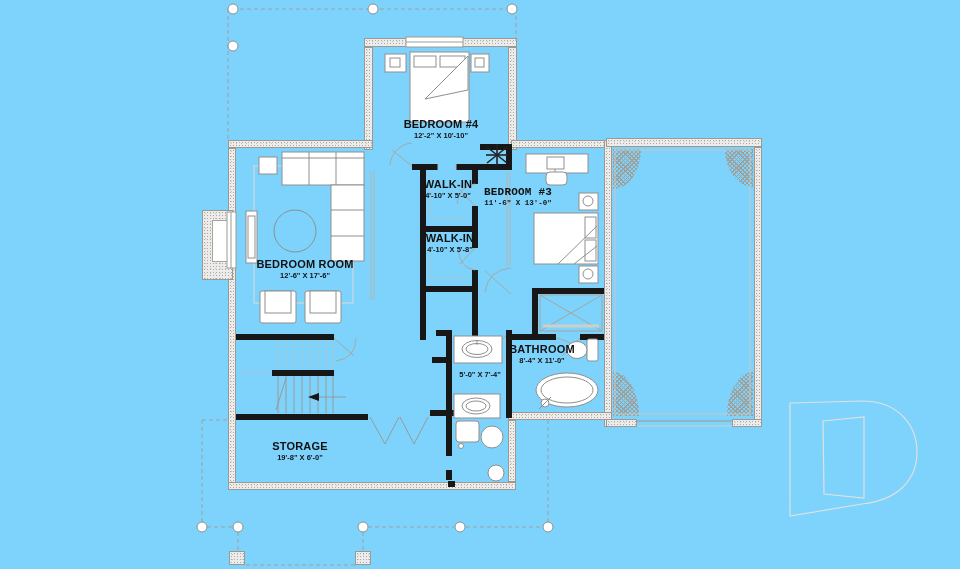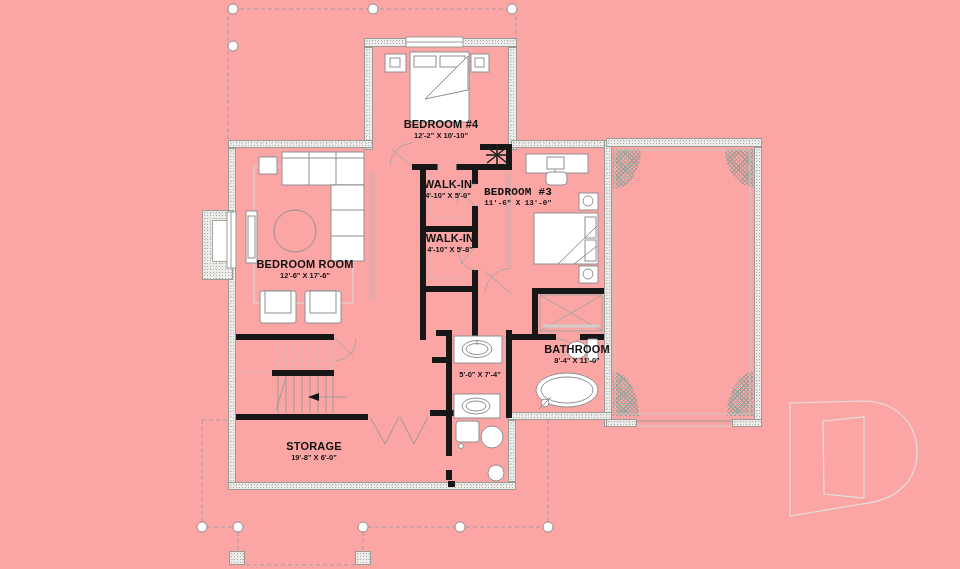--- a/index.html
+++ b/index.html
@@ -1,16 +1,16 @@
 <!DOCTYPE html>
 <html><head>
 <meta charset="utf-8">
 <style>
   html,body{margin:0;padding:0;background:#fff;}
-  #stage{position:relative;width:960px;height:569px;background:#fca5a5;overflow:hidden;
+  #stage{position:relative;width:960px;height:569px;background:#7dd3fc;overflow:hidden;
          font-family:"Liberation Sans",sans-serif;}
   
   .xw{position:absolute;box-sizing:border-box;background-color:#edecea;
       background-image:radial-gradient(#a9a8a2 0.6px,transparent 0.7px),
                        radial-gradient(#c2c1bb 0.5px,transparent 0.6px);
       background-size:3px 3px,5px 5px;border:1px solid #9a9a94;}
   
   .bw{position:absolute;background:#171717;}
   
   .hatch{position:absolute;
@@ -288,25 +288,25 @@
     <div class="dm">11'-6" X 13'-0"</div>
   </div>
   <div class="lbl" style="left:450px;top:232px;">
     <div class="nm">WALK-IN</div>
     <div class="dm">4'-10" X 5'-8"</div>
   </div>
   <div class="lbl" style="left:305px;top:258px;">
     <div class="nm">BEDROOM ROOM</div>
     <div class="dm">12'-6" X 17'-6"</div>
   </div>
-  <div class="lbl" style="left:542px;top:343px;margin-left:35px;">
+  <div class="lbl" style="left:542px;top:343px;">
     <div class="nm">BATHROOM</div>
     <div class="dm">8'-4" X 11'-0"</div>
   </div>
   <div class="lbl" style="left:480px;top:369px;">
     <div class="dm">5'-0" X 7'-4"</div>
   </div>
-  <div class="lbl" style="left:314px;top:440px;">
+  <div class="lbl" style="left:300px;top:440px;">
     <div class="nm">STORAGE</div>
     <div class="dm">19'-8" X 6'-0"</div>
   </div>
 
 </div>
 
 </body></html>

